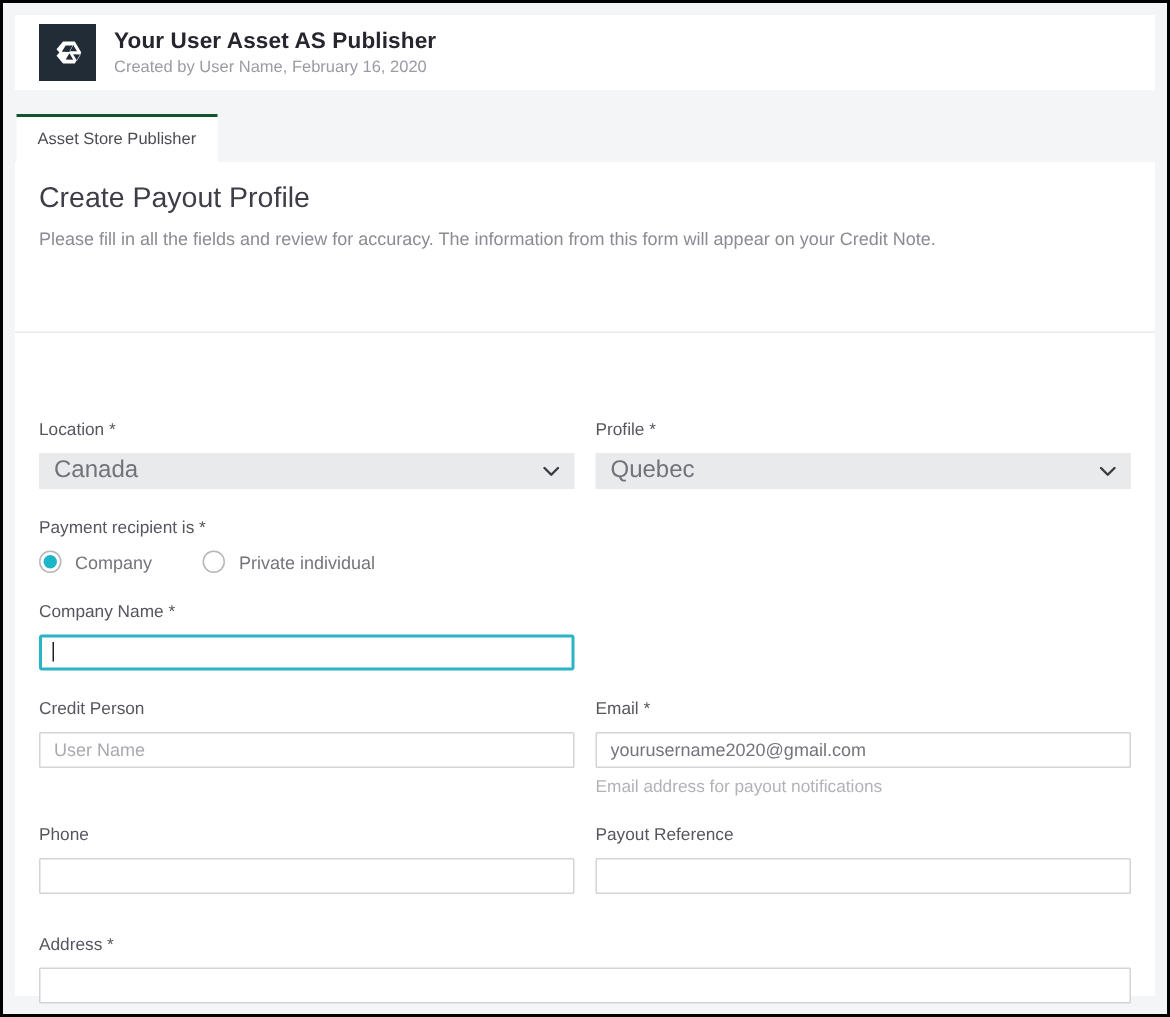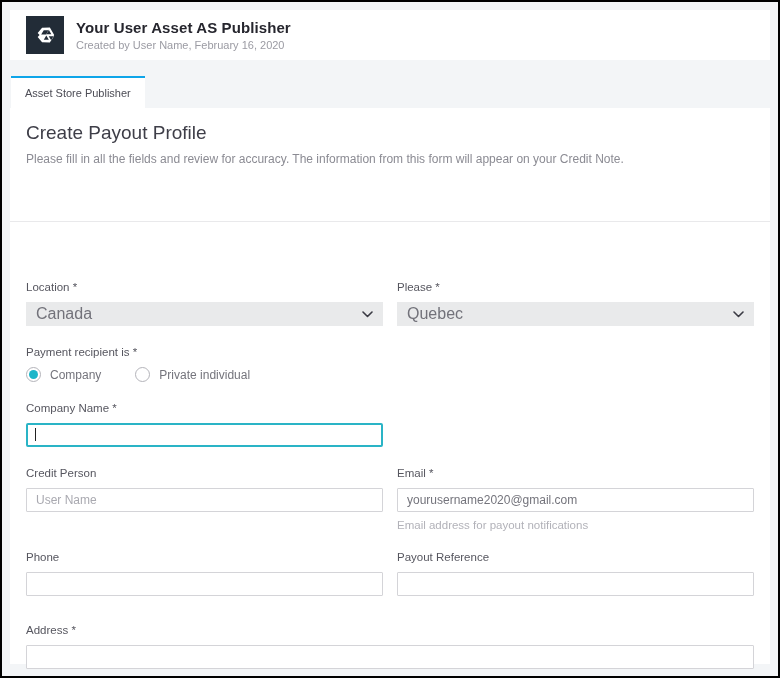--- a/index.html
+++ b/index.html
@@ -36,21 +36,21 @@
   
   .tab-strip {
     height: 48px;
     display: flex;
     align-items: flex-end;
     flex: none;
   }
   .tab {
     margin-left: 1px;
     background: #fff;
-    border-top: 2px solid #0ea5e9;
+    border-top: 2px solid #14532d;
     height: 32px;
     padding: 12px 14px;
     display: flex; align-items: center;
     font-size: 11px;
     color: #4c4c55;
     cursor: pointer;
   }
 
   
   .content-card {
@@ -169,21 +169,21 @@
       <div class="field">
         <label class="field-label">Location *</label>
         <div class="select">
           <span>Canada</span>
           <svg class="chevron" viewBox="0 0 11 7">
             <path d="M1 1l4.5 4.5L10 1" fill="none" stroke="#3b3b44" stroke-width="1.6" stroke-linecap="round" stroke-linejoin="round"></path>
           </svg>
         </div>
       </div>
       <div class="field">
-        <label class="field-label">Please *</label>
+        <label class="field-label">Profile *</label>
         <div class="select">
           <span>Quebec</span>
           <svg class="chevron" viewBox="0 0 11 7">
             <path d="M1 1l4.5 4.5L10 1" fill="none" stroke="#3b3b44" stroke-width="1.6" stroke-linecap="round" stroke-linejoin="round"></path>
           </svg>
         </div>
       </div>
     </div>
 
     <div class="field">

